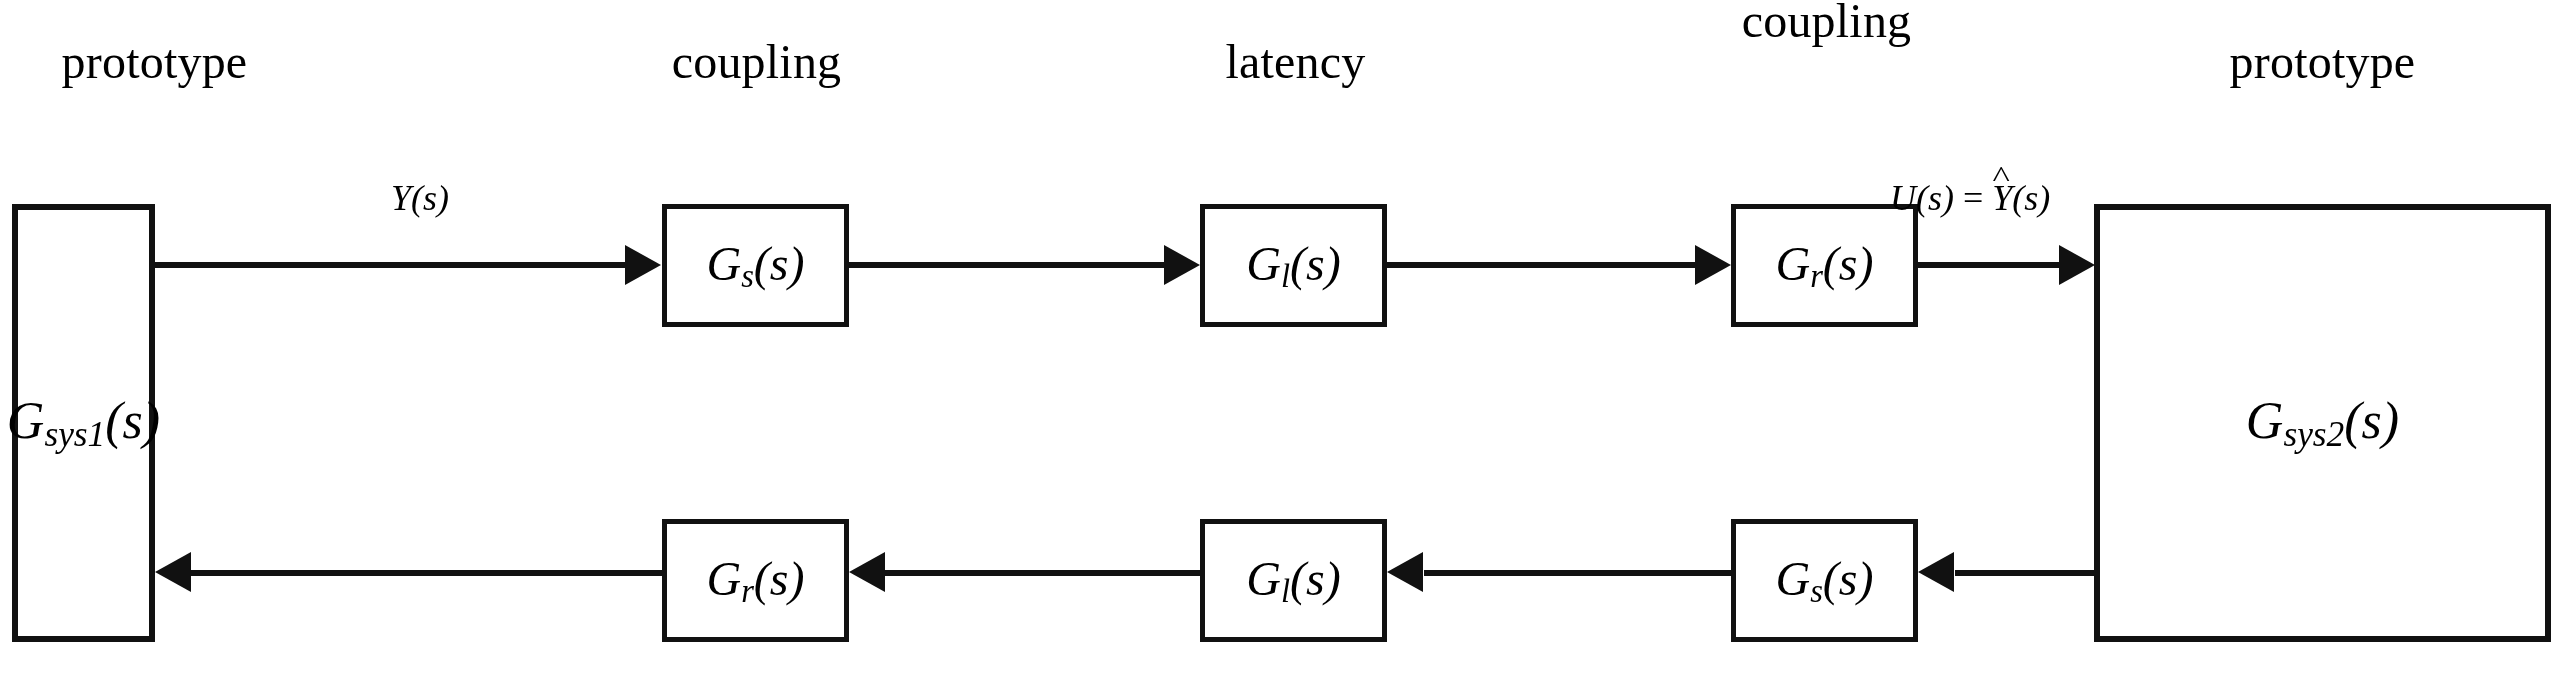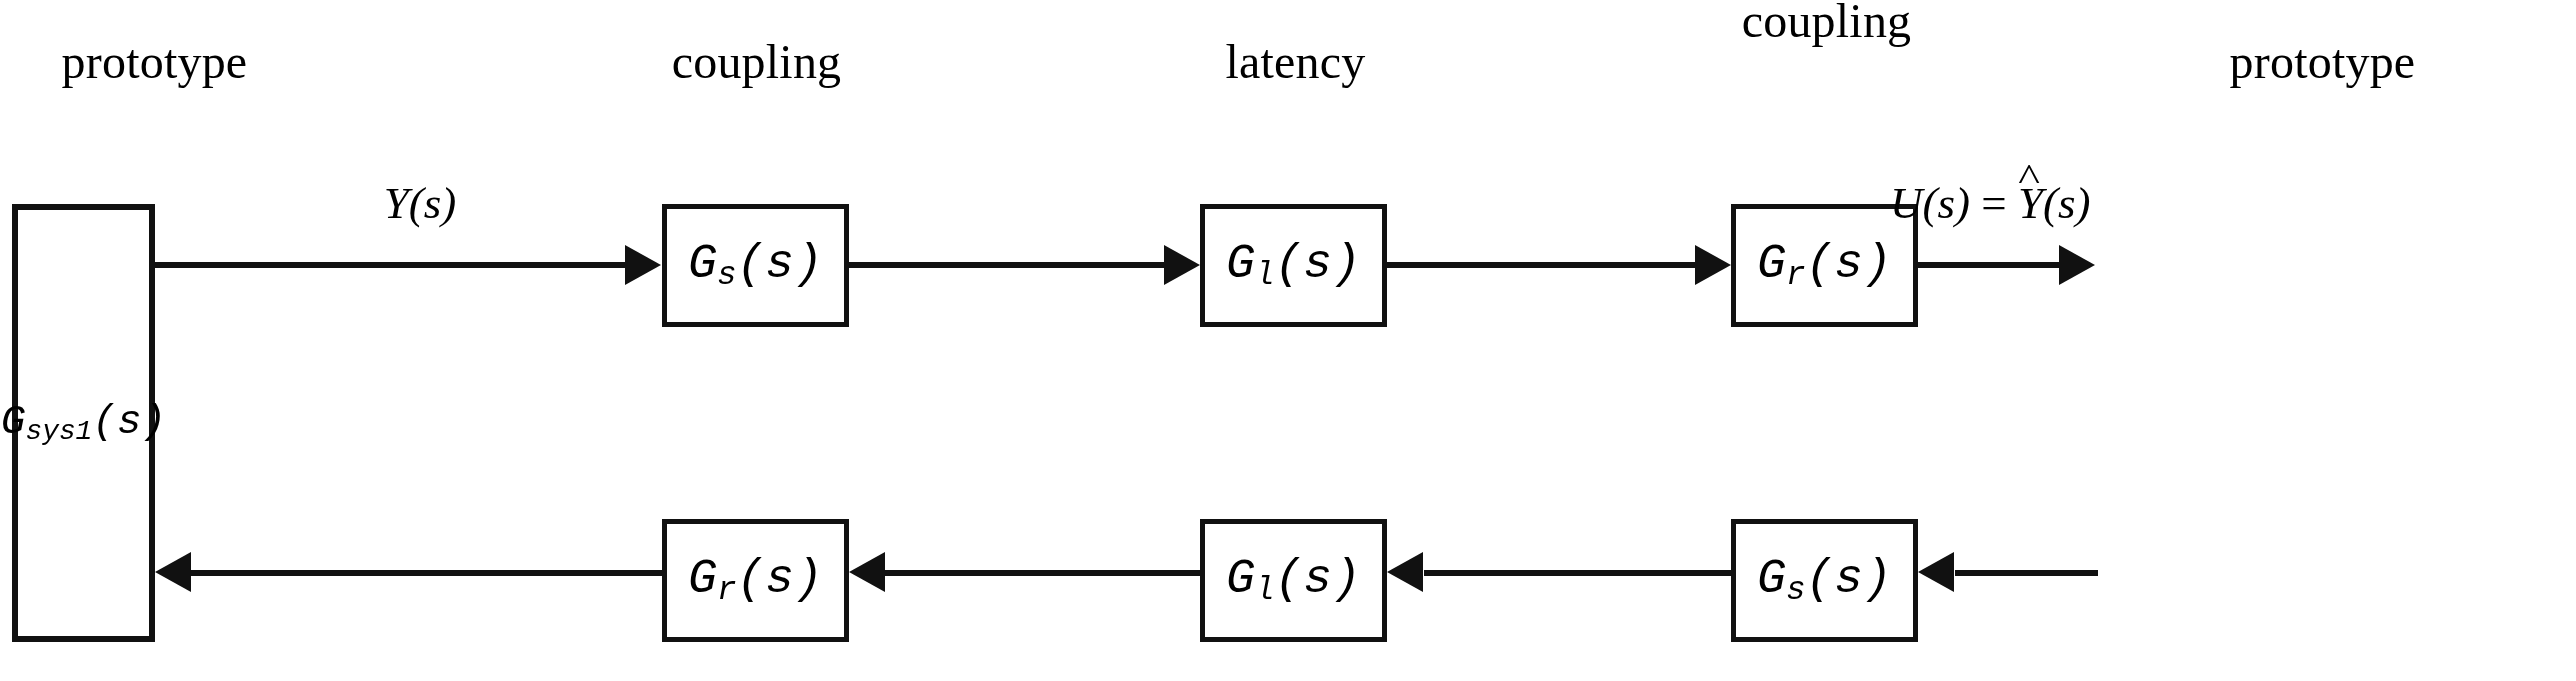--- a/index.html
+++ b/index.html
@@ -22,29 +22,29 @@
     position:absolute;
     font-size:48px;
     line-height:1.06;
     text-align:center;
     white-space:nowrap;
     letter-spacing:0.2px;
   }
 
   .siglabel {
     position:absolute;
-    font-size:45px;
+    font-size:36px;
     font-style:italic;
     white-space:nowrap;
     text-align:center;
   }
 
   
-  .tf { font-style:italic; font-size:48px; letter-spacing:0px;font-family:Liberation Mono, monospace; }
-  .tf.big { font-size:41px; }
+  .tf { font-style:italic; font-size:48px; letter-spacing:0px; }
+  .tf.big { font-size:52px; }
   .tf sub { font-style:italic; font-size:0.68em; vertical-align:-0.22em; letter-spacing:0px; }
   .upr { font-style:normal; }
 
   
   .hat { position:relative; display:inline-block; }
   .hat::before{
     content:"\005E";
     position:absolute;
     left:50%; top:-0.46em;
     transform:translateX(-56%) scaleX(1.25);
@@ -80,20 +80,25 @@
   <div class="caption" style="left:1672px; top:-4px; width:309px;">coupling</div>
 
   <div class="caption" style="left:2168px; top:37px; width:309px;">prototype</div>
 
   <div class="blk big" style="left:12px; top:204px; width:143px; height:438px;">
     <span class="tf big">
       <span>G</span><sub>sys1</sub><span>(s)</span>
     </span>
   </div>
 
+  <div class="blk big" style="left:2094px; top:204px; width:457px; height:438px;">
+    <span class="tf big">
+      <span>G</span><sub>sys2</sub><span>(s)</span>
+    </span>
+  </div>
 
   <div class="blk" style="left:662px; top:204px; width:187px; height:123px;">
     <span class="tf">
       <span>G</span><sub>s</sub><span>(s)</span>
     </span>
   </div>
 
   <div class="blk" style="left:1200px; top:204px; width:187px; height:123px;">
     <span class="tf">
       <span>G</span><sub>l</sub><span>(s)</span>

